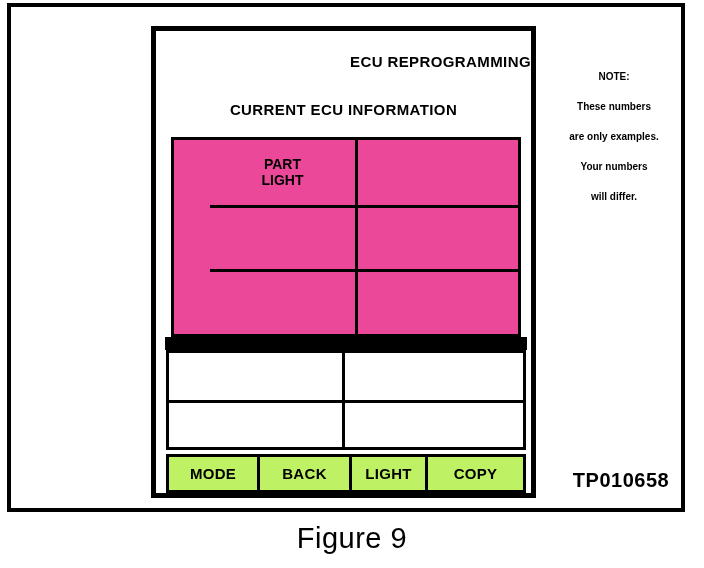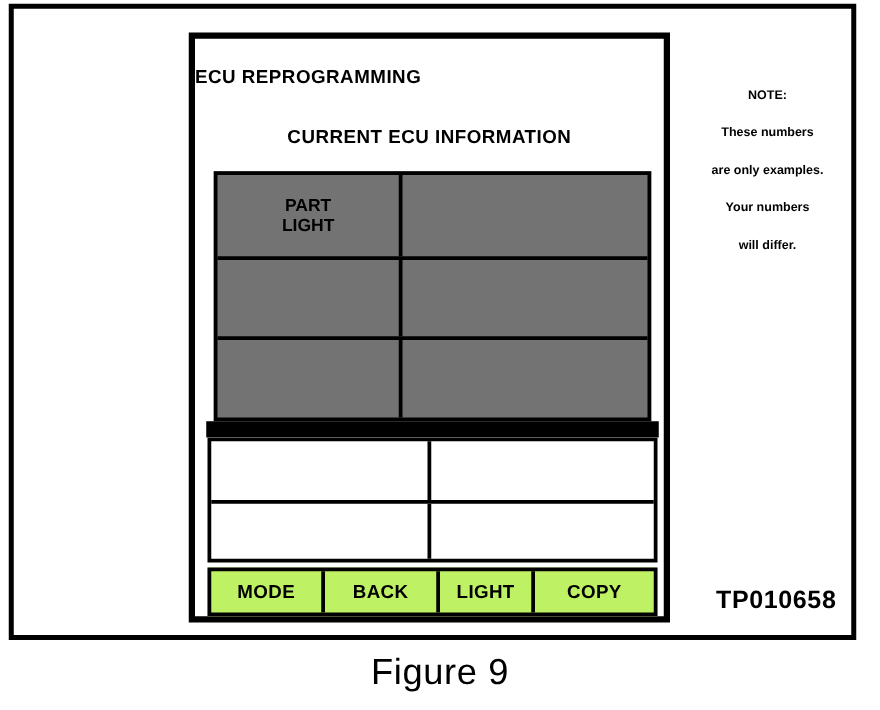--- a/index.html
+++ b/index.html
@@ -39,21 +39,21 @@
     box-sizing: border-box;
     background: #fff;
   }
 
   
   #device-title {
     position: absolute;
     left: 0;
     top: 22px;
     width: 100%;
-    text-align: left;
+    text-align: right;
     font-size: 15px;
     font-weight: bold;
     letter-spacing: 0.4px;
   }
   #device-subtitle {
     position: absolute;
     left: 0;
     top: 70px;
     width: 100%;
     text-align: center;
@@ -65,21 +65,22 @@
   
   #info-table {
     position: absolute;
     left: 15px;
     top: 106px;
     width: 350px;
     height: 200px;
     border: 3px solid #000;
     box-sizing: border-box;
     border-collapse: collapse;
-    background: #737373;
+    background: #ec4899;
+    padding-left: 36px;
   }
   #info-table .row {
     display: flex;
     width: 100%;
     height: 33.3333%;
     box-sizing: border-box;
   }
   #info-table .row + .row {
     border-top: 3px solid #000;
   }

